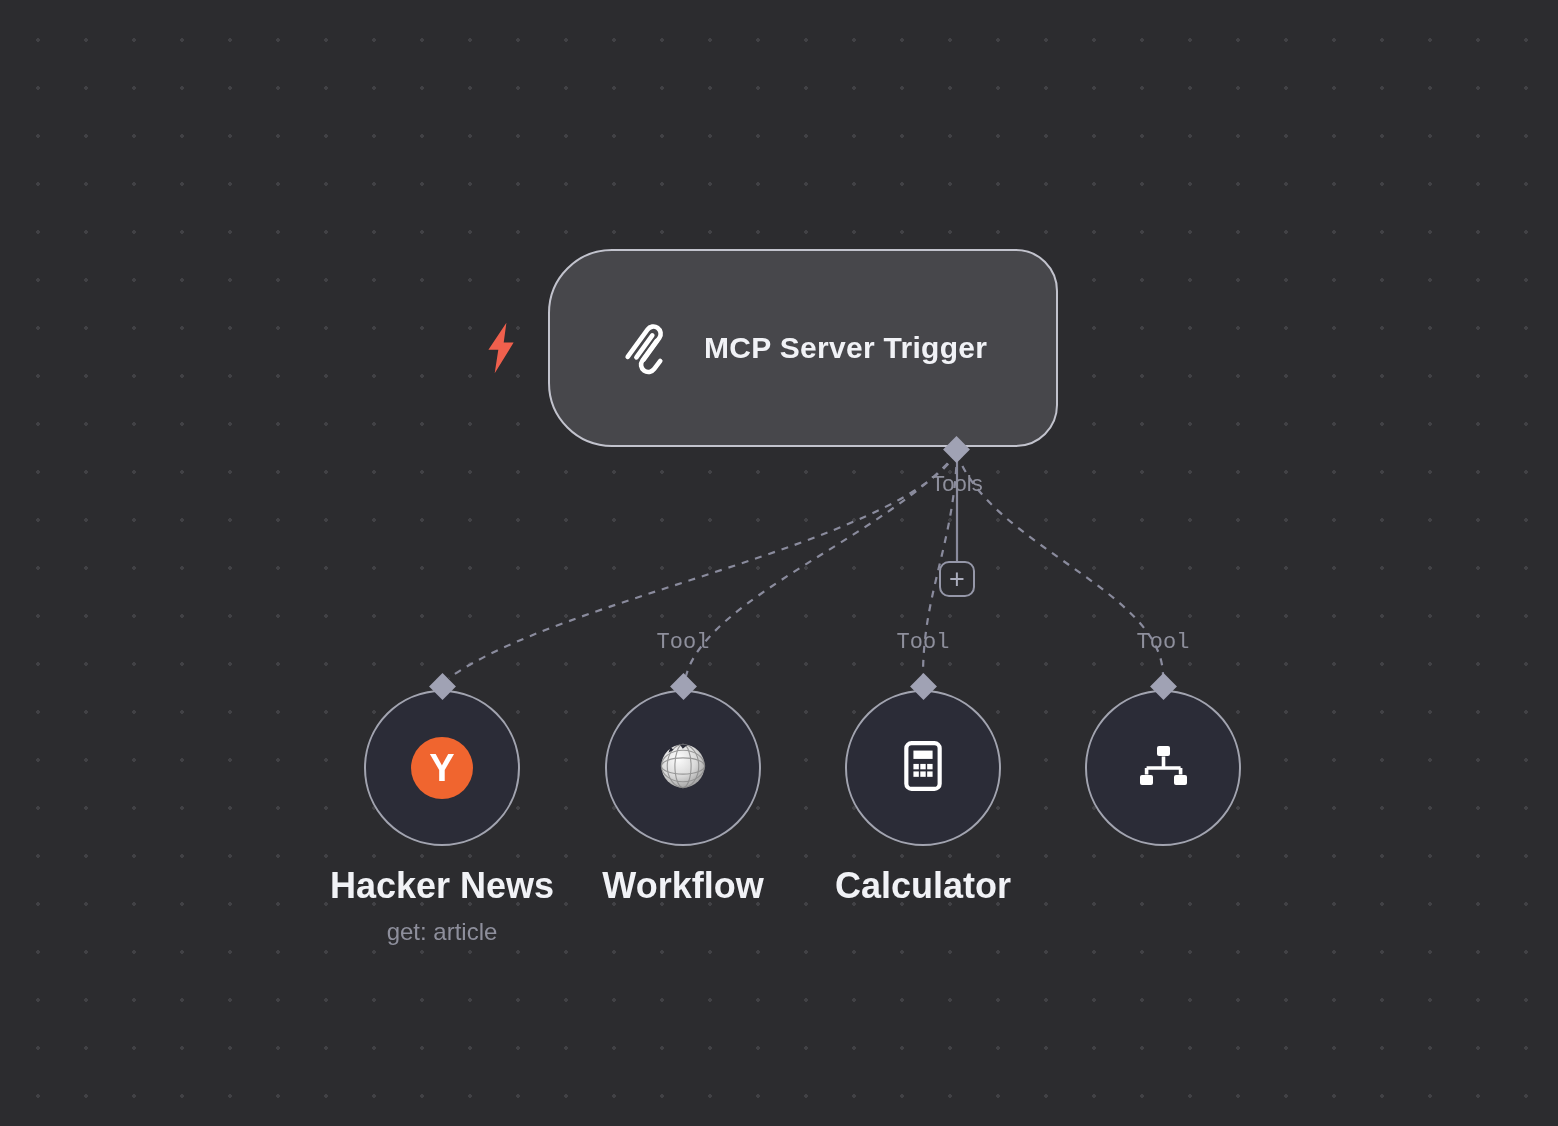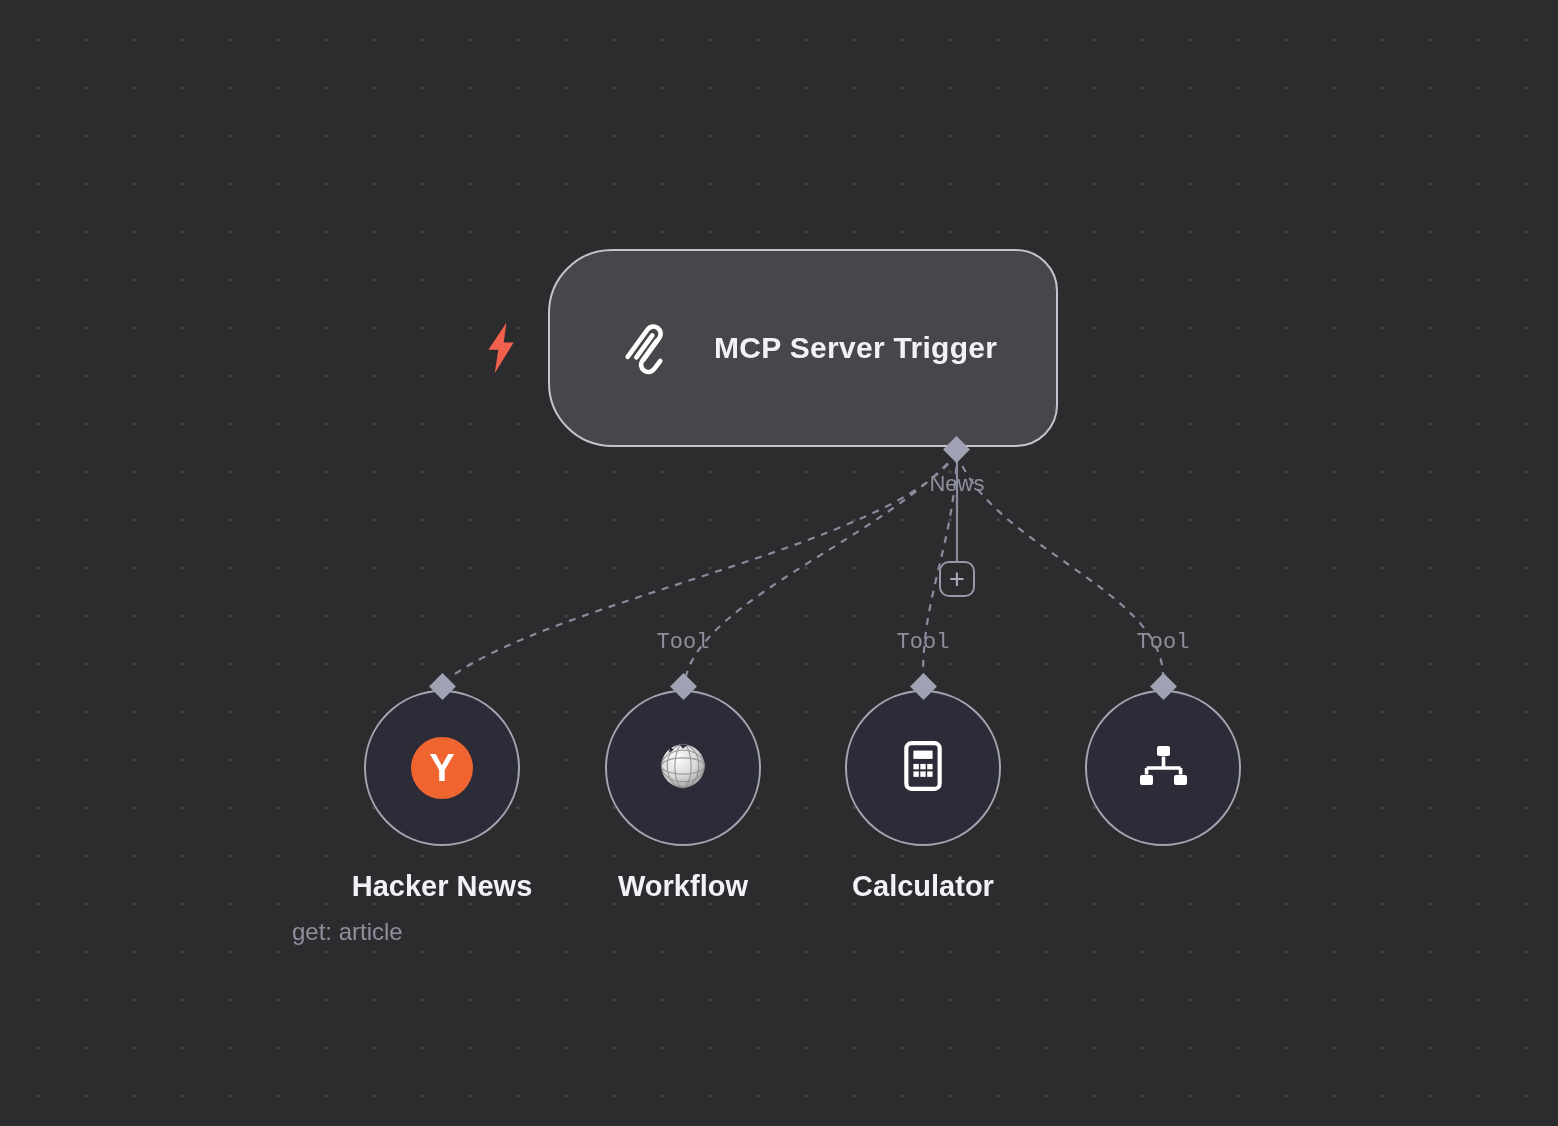--- a/index.html
+++ b/index.html
@@ -10,21 +10,21 @@
     background-size:48px 48px;background-position:14px 16px;
     font-family:"Liberation Sans",sans-serif;
   }
   .connections{position:absolute;left:0;top:0;z-index:1;}
   .connections path{fill:none;stroke:#8a8b9d;stroke-width:2.2;}
   .dashed{stroke-dasharray:7 7;}
 
   .trigger-node{
     position:absolute;left:548px;top:249px;width:510px;height:198px;
     background:#47474b;border:2.5px solid #c2c3cd;border-radius:64px 42px 42px 64px;
-    display:flex;align-items:center;gap:38px;padding-left:68px;box-sizing:border-box;
+    display:flex;align-items:center;gap:28px;padding-left:68px;box-sizing:border-box;
     z-index:2;cursor:pointer;
   }
   .trigger-label{font-size:30px;font-weight:600;color:#f1f2f6;letter-spacing:.3px;}
   .bolt{position:absolute;left:483px;top:320px;z-index:2;}
 
   .diamond{
     position:absolute;width:19px;height:19px;background:#a0a2b4;
     transform:rotate(45deg);z-index:3;cursor:pointer;
   }
   .trigger-diamond{left:947px;top:440px;}
@@ -42,23 +42,23 @@
   .tool-input-label{position:absolute;top:2px;width:100%;text-align:center;color:#8e8f9c;font-size:22px;font-family:Liberation Mono, monospace;}
   .tool-diamond{left:50%;margin-left:-9.5px;top:49px;}
   .tool-circle{
     position:absolute;top:62px;left:50%;transform:translateX(-50%);
     width:152px;height:152px;border-radius:50%;background:#2b2c37;
     border:2.5px solid #a2a4b0;display:flex;align-items:center;justify-content:center;
     box-sizing:content-box;cursor:pointer;
   }
   .tool-label{
     position:absolute;top:238px;width:100%;text-align:center;color:#f1f2f6;
-    font-size:29px;font-weight:600;line-height:40px;
+    font-size:36px;font-weight:600;line-height:40px;
   }
-  .tool-sublabel{position:absolute;top:290px;width:100%;text-align:left;color:#8e8f9c;font-size:24px;}
+  .tool-sublabel{position:absolute;top:290px;width:100%;text-align:center;color:#8e8f9c;font-size:24px;}
   .hn-badge{
     width:62px;height:62px;border-radius:50%;background:#f0652f;color:#ffffff;
     font-size:38px;font-weight:700;display:flex;align-items:center;justify-content:center;
     font-family:"Liberation Sans",sans-serif;
   }
 </style>
 </head>
 <body>
 
 <div class="canvas">
@@ -84,21 +84,21 @@
           <path d="M4 16.5 L12.2 5.2 a3 3 0 0 1 4.9 3.5 L10.6 17.6"></path>
           <path d="M14.2 7.6 L7.6 16.7"></path>
           <path d="M16 9.9 L10.1 18 a3 3 0 0 0 4.9 3.5 L17.5 18.2"></path>
         </g>
       </svg>
     </span>
     <span class="trigger-label">MCP Server Trigger</span>
   </div>
 
   <div class="diamond trigger-diamond"></div>
-  <div class="port-label tools-label">News</div>
+  <div class="port-label tools-label">Tools</div>
 
   <button class="add-btn">+</button>
 
   <div class="tool-node" style="left:292px;">
     <div class="tool-input-label"></div>
     <div class="diamond tool-diamond"></div>
     <div class="tool-circle">
       <div class="hn-badge">Y</div>
     </div>
     <div class="tool-label">Hacker News</div>

